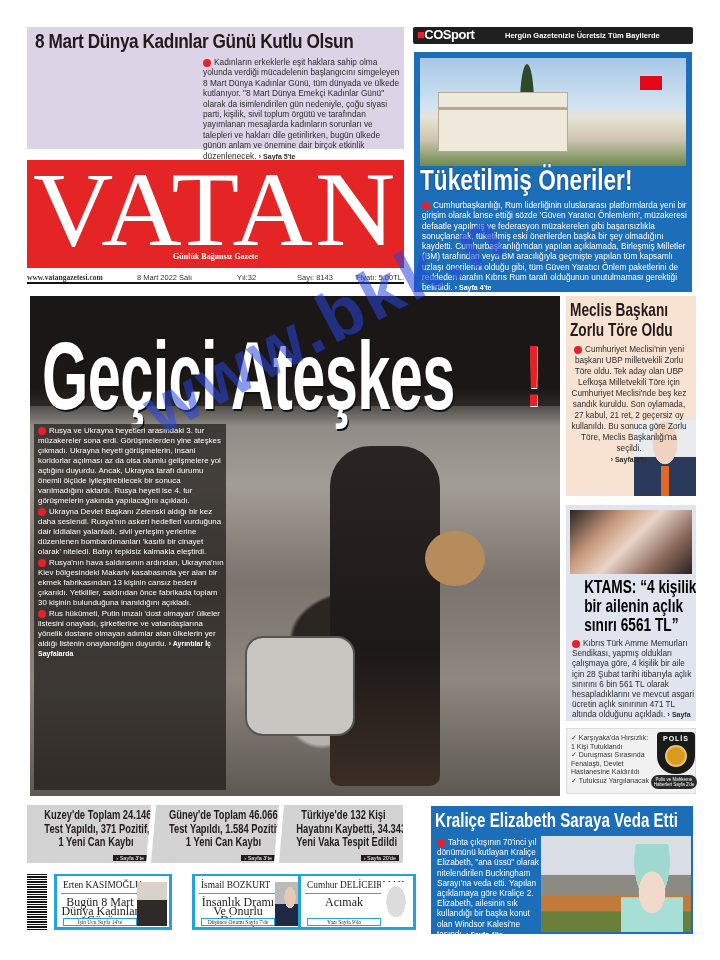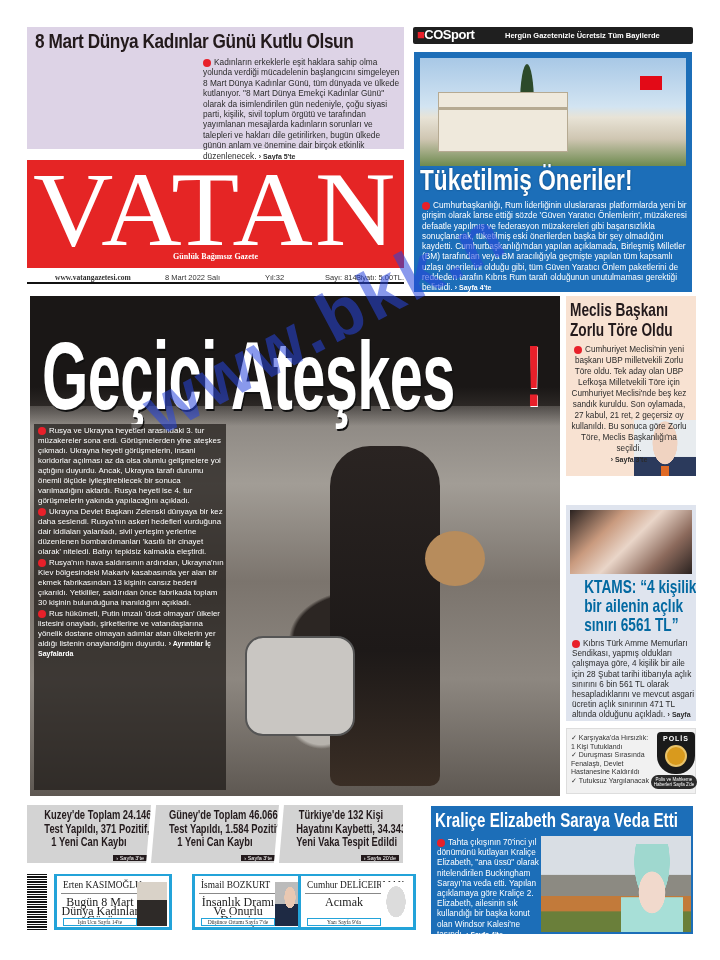--- a/index.html
+++ b/index.html
@@ -29,21 +29,21 @@
   #cyprus .tree { position:absolute; width:14px; height:80px; left:100px; top:6px; background:#2c4a2a; border-radius:50% 50% 0 0; }
   #cyprus .flag { position:absolute; left:220px; top:18px; width:22px; height:14px; background:#e30a17; }
   #cyprus .headline { left:6px; top:112px; font-size:29px; font-weight:bold; color:#fff; transform:scaleX(0.78); transform-origin:left top; white-space:nowrap; text-shadow:0 0 2px #0a3f70; }
   #cyprus .body { left:8px; top:148px; width:266px; font-size:8.3px; line-height:10.3px; color:#fff; }
 
   
   #masthead { left:27px; top:160px; width:377px; height:108px; background:#e52525; }
   #masthead .logo { left:6px; top:0px; font-family:"Liberation Serif",serif; font-size:105px; line-height:100px; color:#fff; letter-spacing:2px; transform:scaleX(1.06); transform-origin:left top; white-space:nowrap; }
   #masthead .sub { left:0; width:100%; top:92px; text-align:center; font-family:"Liberation Serif",serif; font-size:8px; font-weight:bold; color:#fff; }
   #infobar { left:27px; top:270px; width:377px; height:14px; border-bottom:2px solid #111; font-size:7.5px; color:#333; }
-  #infobar span { position:absolute; top:3px; white-space:nowrap;margin-left:28px; }
+  #infobar span { position:absolute; top:3px; white-space:nowrap; }
 
   
   #lead { left:30px; top:296px; width:530px; height:500px; background:#3f3a36; overflow:hidden; }
   #lead .photo { position:absolute; left:0; top:110px; width:530px; height:390px;
     background:
       radial-gradient(ellipse at 62% 60%, #2c2623 0 14%, transparent 15%),
       radial-gradient(ellipse at 55% 78%, #b7b3ad 0 8%, transparent 9%),
       linear-gradient(180deg,#8a8580 0%,#a29d96 20%,#7b746d 45%,#8d8780 70%,#5e5852 100%); }
   #lead .photo .person { position:absolute; left:300px; top:40px; width:110px; height:340px; background:linear-gradient(180deg,#2a2422 0%,#1d1918 60%,#3a2e25 100%); border-radius:40px 40px 10px 10px; }
   #lead .photo .bag { position:absolute; left:215px; top:230px; width:110px; height:100px; background:#c9c6c2; border-radius:18px; border:2px solid #555; }
@@ -51,44 +51,44 @@
   #lead .top { position:absolute; left:0; top:0; width:530px; height:130px; background:linear-gradient(180deg,#1a1716 0%,#1a1716 70%,rgba(26,23,22,0) 100%); }
   #lead .kicker { left:0; width:100%; top:6px; text-align:center; font-size:25px; color:#fff; letter-spacing:-0.3px; }
   #lead .headline { left:12px; top:34px; font-size:96px; line-height:92px; font-weight:bold; color:#fff; transform:scaleX(0.62); transform-origin:left top; white-space:nowrap; letter-spacing:-1px; text-shadow:2px 2px 0 #111; }
   #lead .excl { left:495px; top:36px; font-size:88px; line-height:88px; font-weight:bold; color:#e8202a; transform:scaleX(0.6); transform-origin:left top; text-shadow:1px 1px 0 #fff; }
   #lead .textpanel { left:4px; top:128px; width:192px; height:366px; background:rgba(30,26,24,0.72); }
   #lead .bullets { left:8px; top:130px; width:188px; font-size:7.9px; line-height:10px; color:#fff; }
   #lead .bullets p { margin-bottom:1px; }
   .more { font-weight:bold; font-size:7px; }
 
   
-  #meclis { left:566px; top:296px; width:130px; height:180px; background:#f8e2d2; overflow:hidden; }
+  #meclis { left:566px; top:296px; width:130px; height:200px; background:#f8e2d2; overflow:hidden; }
   #meclis .title { left:4px; top:4px; font-size:19px; line-height:20px; font-weight:bold; color:#231a1c; transform:scaleX(0.72); transform-origin:left top; white-space:nowrap; }
   #meclis .body { left:2px; top:48px; width:122px; font-size:8.2px; line-height:11px; color:#2b2b2b;text-align:center; }
   #meclis .portrait { left:68px; top:124px; width:62px; height:76px; background:radial-gradient(ellipse at 50% 30%,#f0d3c1 0 28%,transparent 29%), linear-gradient(180deg,#e8ecef 0 48%,#2b3a5c 49% 100%); }
   #meclis .tie { position:absolute; left:27px; top:46px; width:8px; height:30px; background:#e06a25; }
 
   #ktams { left:566px; top:505px; width:130px; height:216px; background:#dfe4ee; overflow:hidden; }
   #ktams .photo { left:4px; top:5px; width:122px; height:64px; background:linear-gradient(135deg,#2a2220 0%,#c99a7e 30%,#e9d5c8 50%,#8c6a5c 75%,#2a2220 100%); }
-  #ktams .title { left:0; width:130px; top:72px; text-align:right; font-size:19px; line-height:19px; font-weight:bold; color:#0369a1; }
+  #ktams .title { left:0; width:130px; top:72px; text-align:right; font-size:19px; line-height:19px; font-weight:bold; color:#000000; }
   #ktams .title div { transform:scaleX(0.72); white-space:nowrap; }
   #ktams .body { left:6px; top:134px; width:122px; font-size:8.2px; line-height:10.2px; color:#2b2b2b; }
 
   #polis { left:566px; top:728px; width:130px; height:66px; background:#f1f1f1; border:1px solid #ddd; }
   #polis ul { position:absolute; left:4px; top:5px; width:80px; list-style:none; font-size:7px; line-height:8.6px; color:#333; }
   #polis ul li::before { content:"✓ "; color:#333; }
   #polis .badge { left:90px; top:3px; width:38px; height:42px; background:#1a1a1a; border-radius:4px 4px 18px 18px; }
   #polis .badge .lbl { position:absolute; left:0; width:100%; top:3px; text-align:center; color:#fff; font-size:7px; font-weight:bold; letter-spacing:1px; }
   #polis .badge .star { position:absolute; left:8px; top:13px; width:22px; height:22px; border-radius:50%; background:#d99a1d; border:2px solid #e9c36a; }
   #polis .pill { left:84px; top:46px; width:46px; height:14px; background:#2a2a2a; border-radius:7px; color:#fff; font-size:4.5px; line-height:5px; text-align:center; padding-top:2px; }
 
   
   #covid { left:27px; top:805px; width:376px; height:58px; }
   .cv { position:absolute; top:0; height:58px; background:#d3d3d3; }
-  .cv .t { position:absolute; left:0; width:100%; top:3px; text-align:center; font-size:13px; line-height:13.5px; font-weight:bold; color:#231a1c; }
+  .cv .t { position:absolute; left:0; width:100%; top:3px; text-align:right; font-size:13px; line-height:13.5px; font-weight:bold; color:#231a1c; }
   .cv .t div { transform:scaleX(0.72); white-space:nowrap; }
   .cv .m { position:absolute; right:4px; bottom:2px; background:#231a1c; color:#fff; font-size:5.5px; padding:0 3px; }
 
   
   #queen { left:431px; top:806px; width:262px; height:128px; background:#1c6eb8; overflow:hidden; }
   #queen .title { left:4px; top:2px; font-size:21px; font-weight:bold; color:#fff; transform:scaleX(0.72); transform-origin:left top; white-space:nowrap; }
   #queen .photo { left:110px; top:30px; width:150px; height:96px; background:linear-gradient(180deg,#d9dee4 0 40%,#8c8a82 41% 62%,#c27a3a 63% 78%,#6a7f3a 79% 100%); }
   #queen .face { position:absolute; left:80px; top:8px; width:62px; height:88px; background:radial-gradient(ellipse at 50% 55%,#f1d9cc 0 30%,transparent 31%), radial-gradient(ellipse at 50% 20%,#9fd8cf 0 40%,transparent 41%), linear-gradient(180deg,transparent 0 60%,#a7dfd7 61% 100%); }
   #queen .body { left:6px; top:32px; width:108px; font-size:8.2px; line-height:10.2px; color:#fff; position:absolute; }
 
@@ -152,21 +152,21 @@
     <div class="person"></div>
     <div class="bag"></div>
     <div class="dog"></div>
   </div>
   <div class="top"></div>
   <div class="abs headline">Geçici Ateşkes</div>
   <div class="abs excl">!</div>
   <div class="abs textpanel"></div>
   <div class="abs bullets">
     <p><span class="bullet"></span><span>Rusya ve Ukrayna heyetleri arasındaki 3. tur müzakereler sona erdi. Görüşmelerden yine ateşkes çıkmadı. Ukrayna heyeti görüşmelerin, insani koridorlar açılması az da olsa olumlu gelişmelere yol açtığını duyurdu. Ancak, Ukrayna tarafı durumu önemli ölçüde iyileştirebilecek bir sonuca varılmadığını aktardı. Rusya heyeti ise 4. tur görüşmelerin yakında yapılacağını açıkladı.</span></p>
-    <p><span class="bullet"></span><span>Ukrayna Devlet Başkanı Zelenski dünyaya bir kez daha seslendi. Rusya'nın askeri hedefleri vurduğuna dair iddiaları yalanladı, sivil yerleşim yerlerine düzenlenen bombardımanları 'kasıtlı bir cinayet olarak' niteledi. Batıyı tepkisiz kalmakla eleştirdi.</span></p>
+    <p><span class="bullet"></span><span>Ukrayna Devlet Başkanı Zelenski aldığı bir kez daha seslendi. Rusya'nın askeri hedefleri vurduğuna dair iddiaları yalanladı, sivil yerleşim yerlerine düzenlenen bombardımanları 'kasıtlı bir cinayet olarak' niteledi. Batıyı tepkisiz kalmakla eleştirdi.</span></p>
     <p><span class="bullet"></span><span>Rusya'nın hava saldırısının ardından, Ukrayna'nın Kiev bölgesindeki Makariv kasabasında yer alan bir ekmek fabrikasından 13 kişinin cansız bedeni çıkarıldı. Yetkililer, saldırıdan önce fabrikada toplam 30 kişinin bulunduğuna inanıldığını açıkladı.</span></p>
     <p><span class="bullet"></span><span>Rus hükümeti, Putin imzalı 'dost olmayan' ülkeler listesini onayladı, şirketlerine ve vatandaşlarına yönelik dostane olmayan adımlar atan ülkelerin yer aldığı listenin onaylandığını duyurdu.</span> <span class="more">› Ayrıntılar İç Sayfalarda</span></p>
   </div>
 </div>
 
 <div id="meclis" class="abs">
   <div class="abs title">
     <div>Meclis Başkanı</div>
       <div>Zorlu Töre Oldu</div>
   </div>

